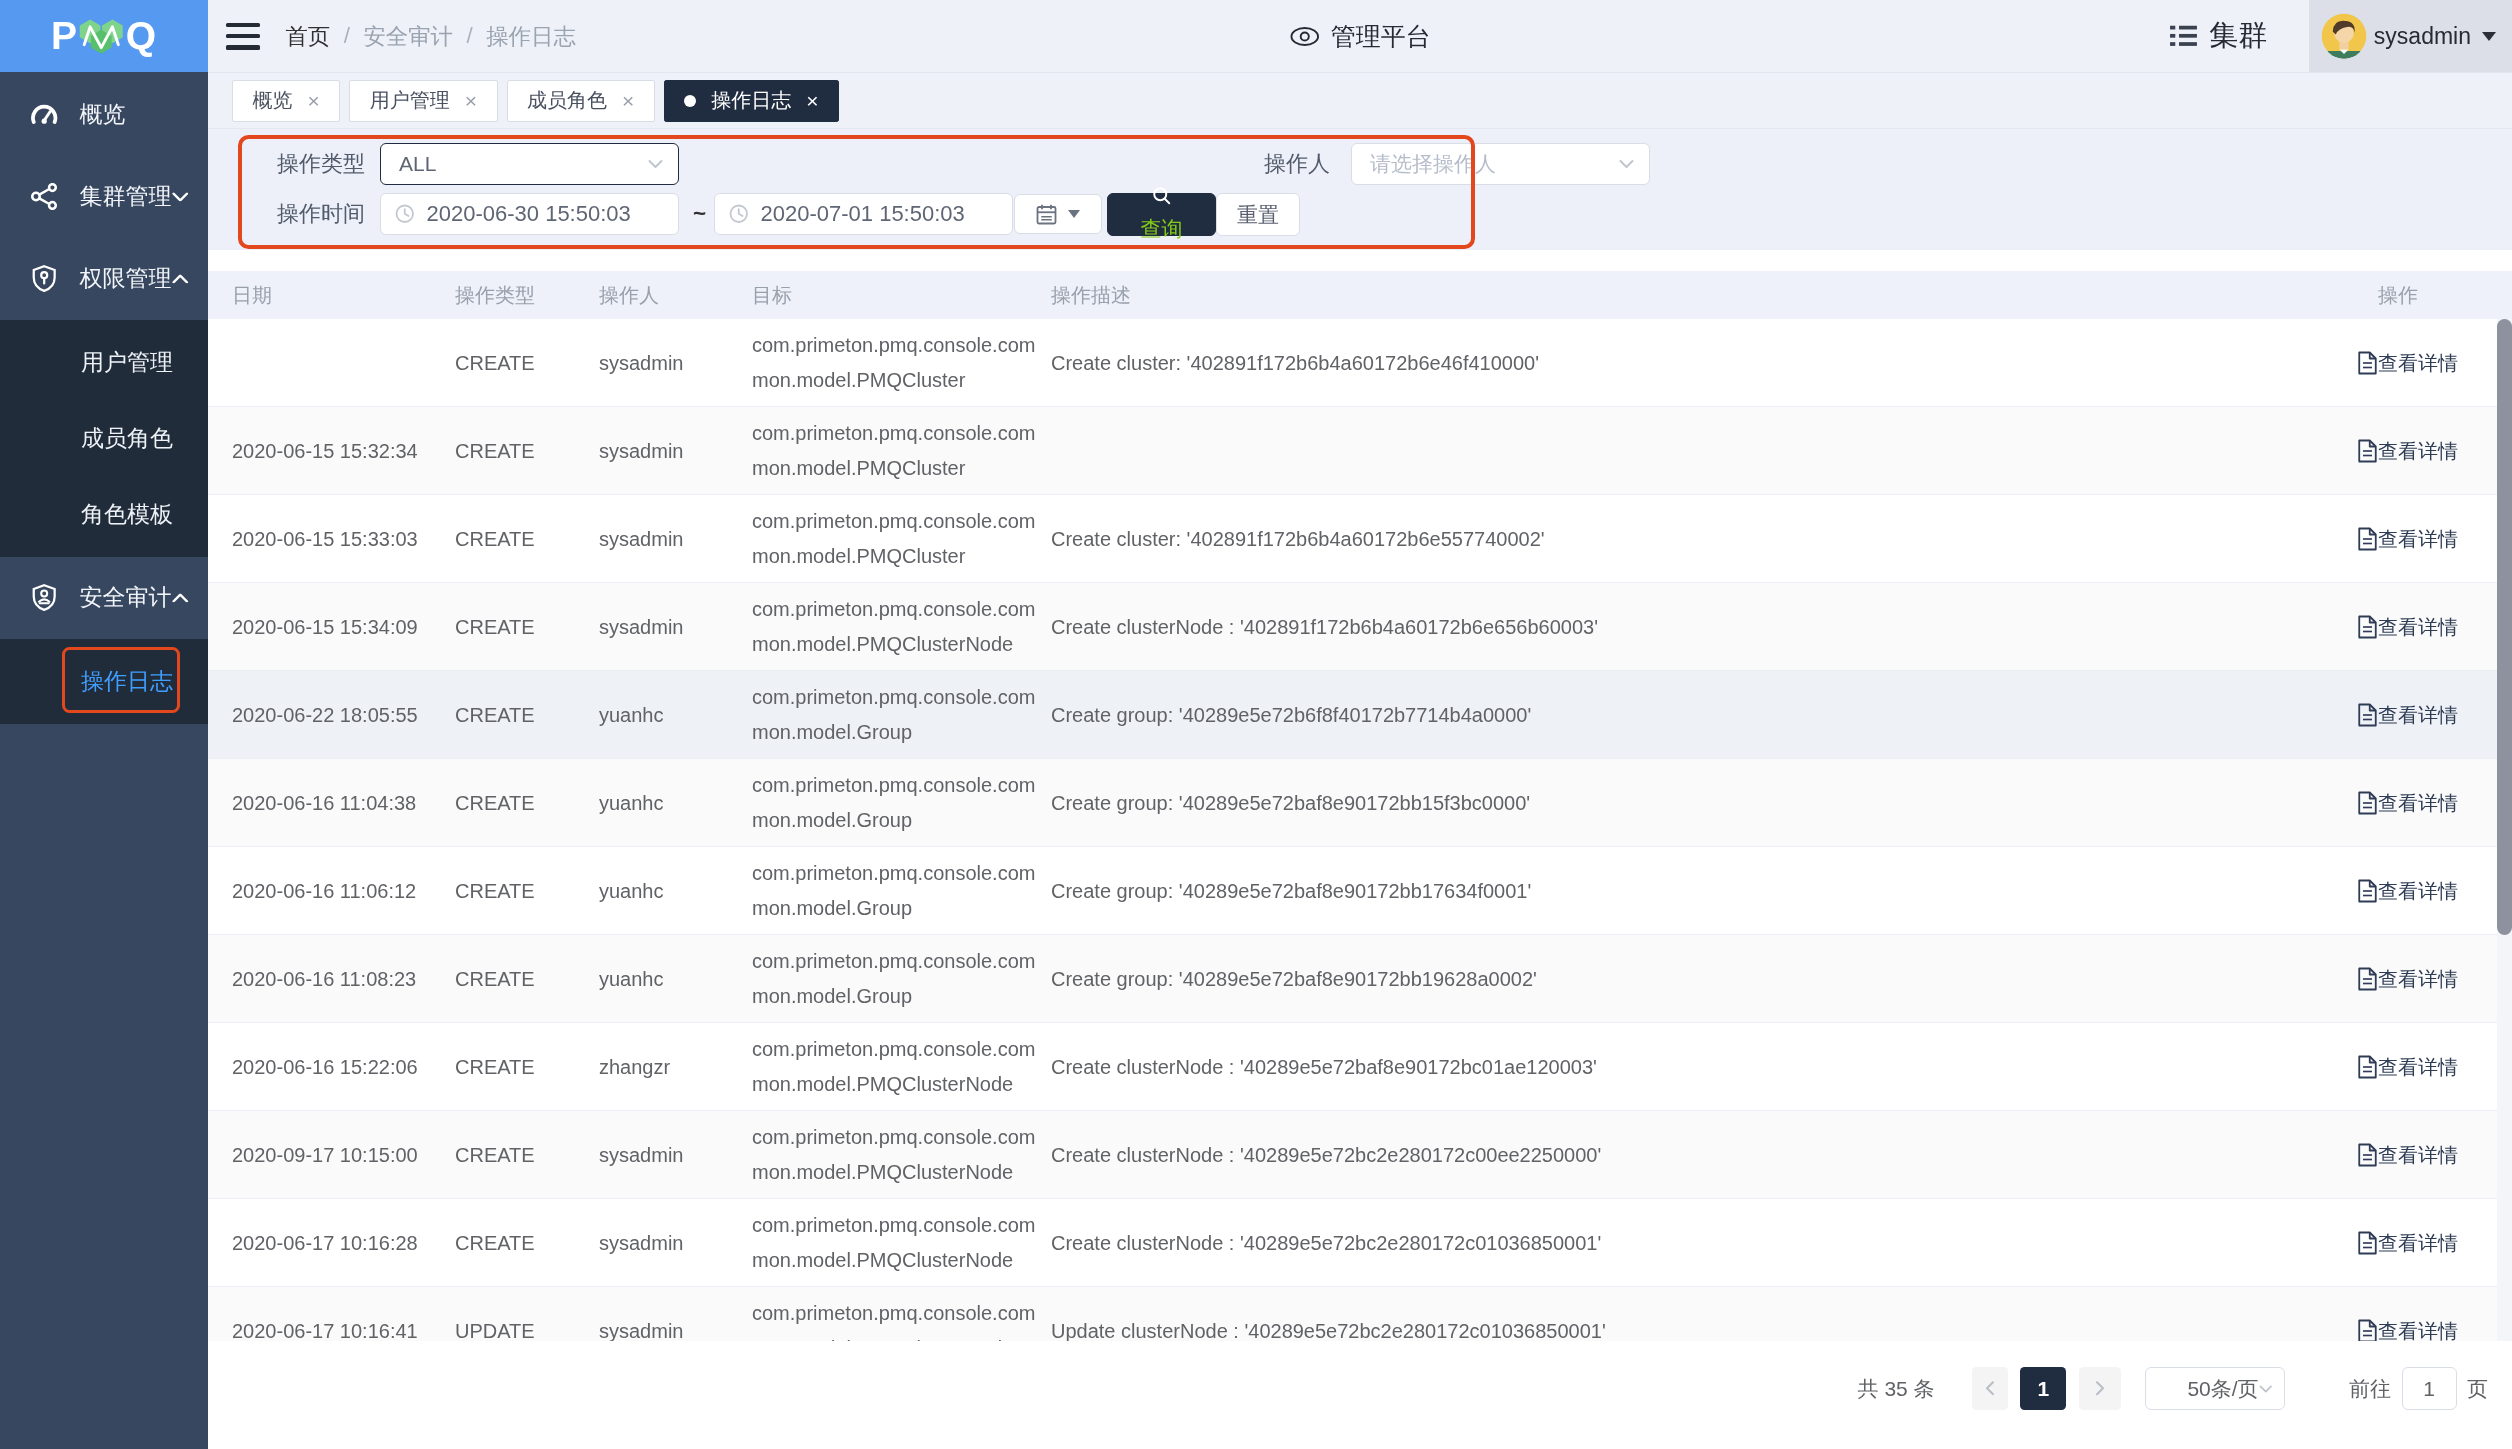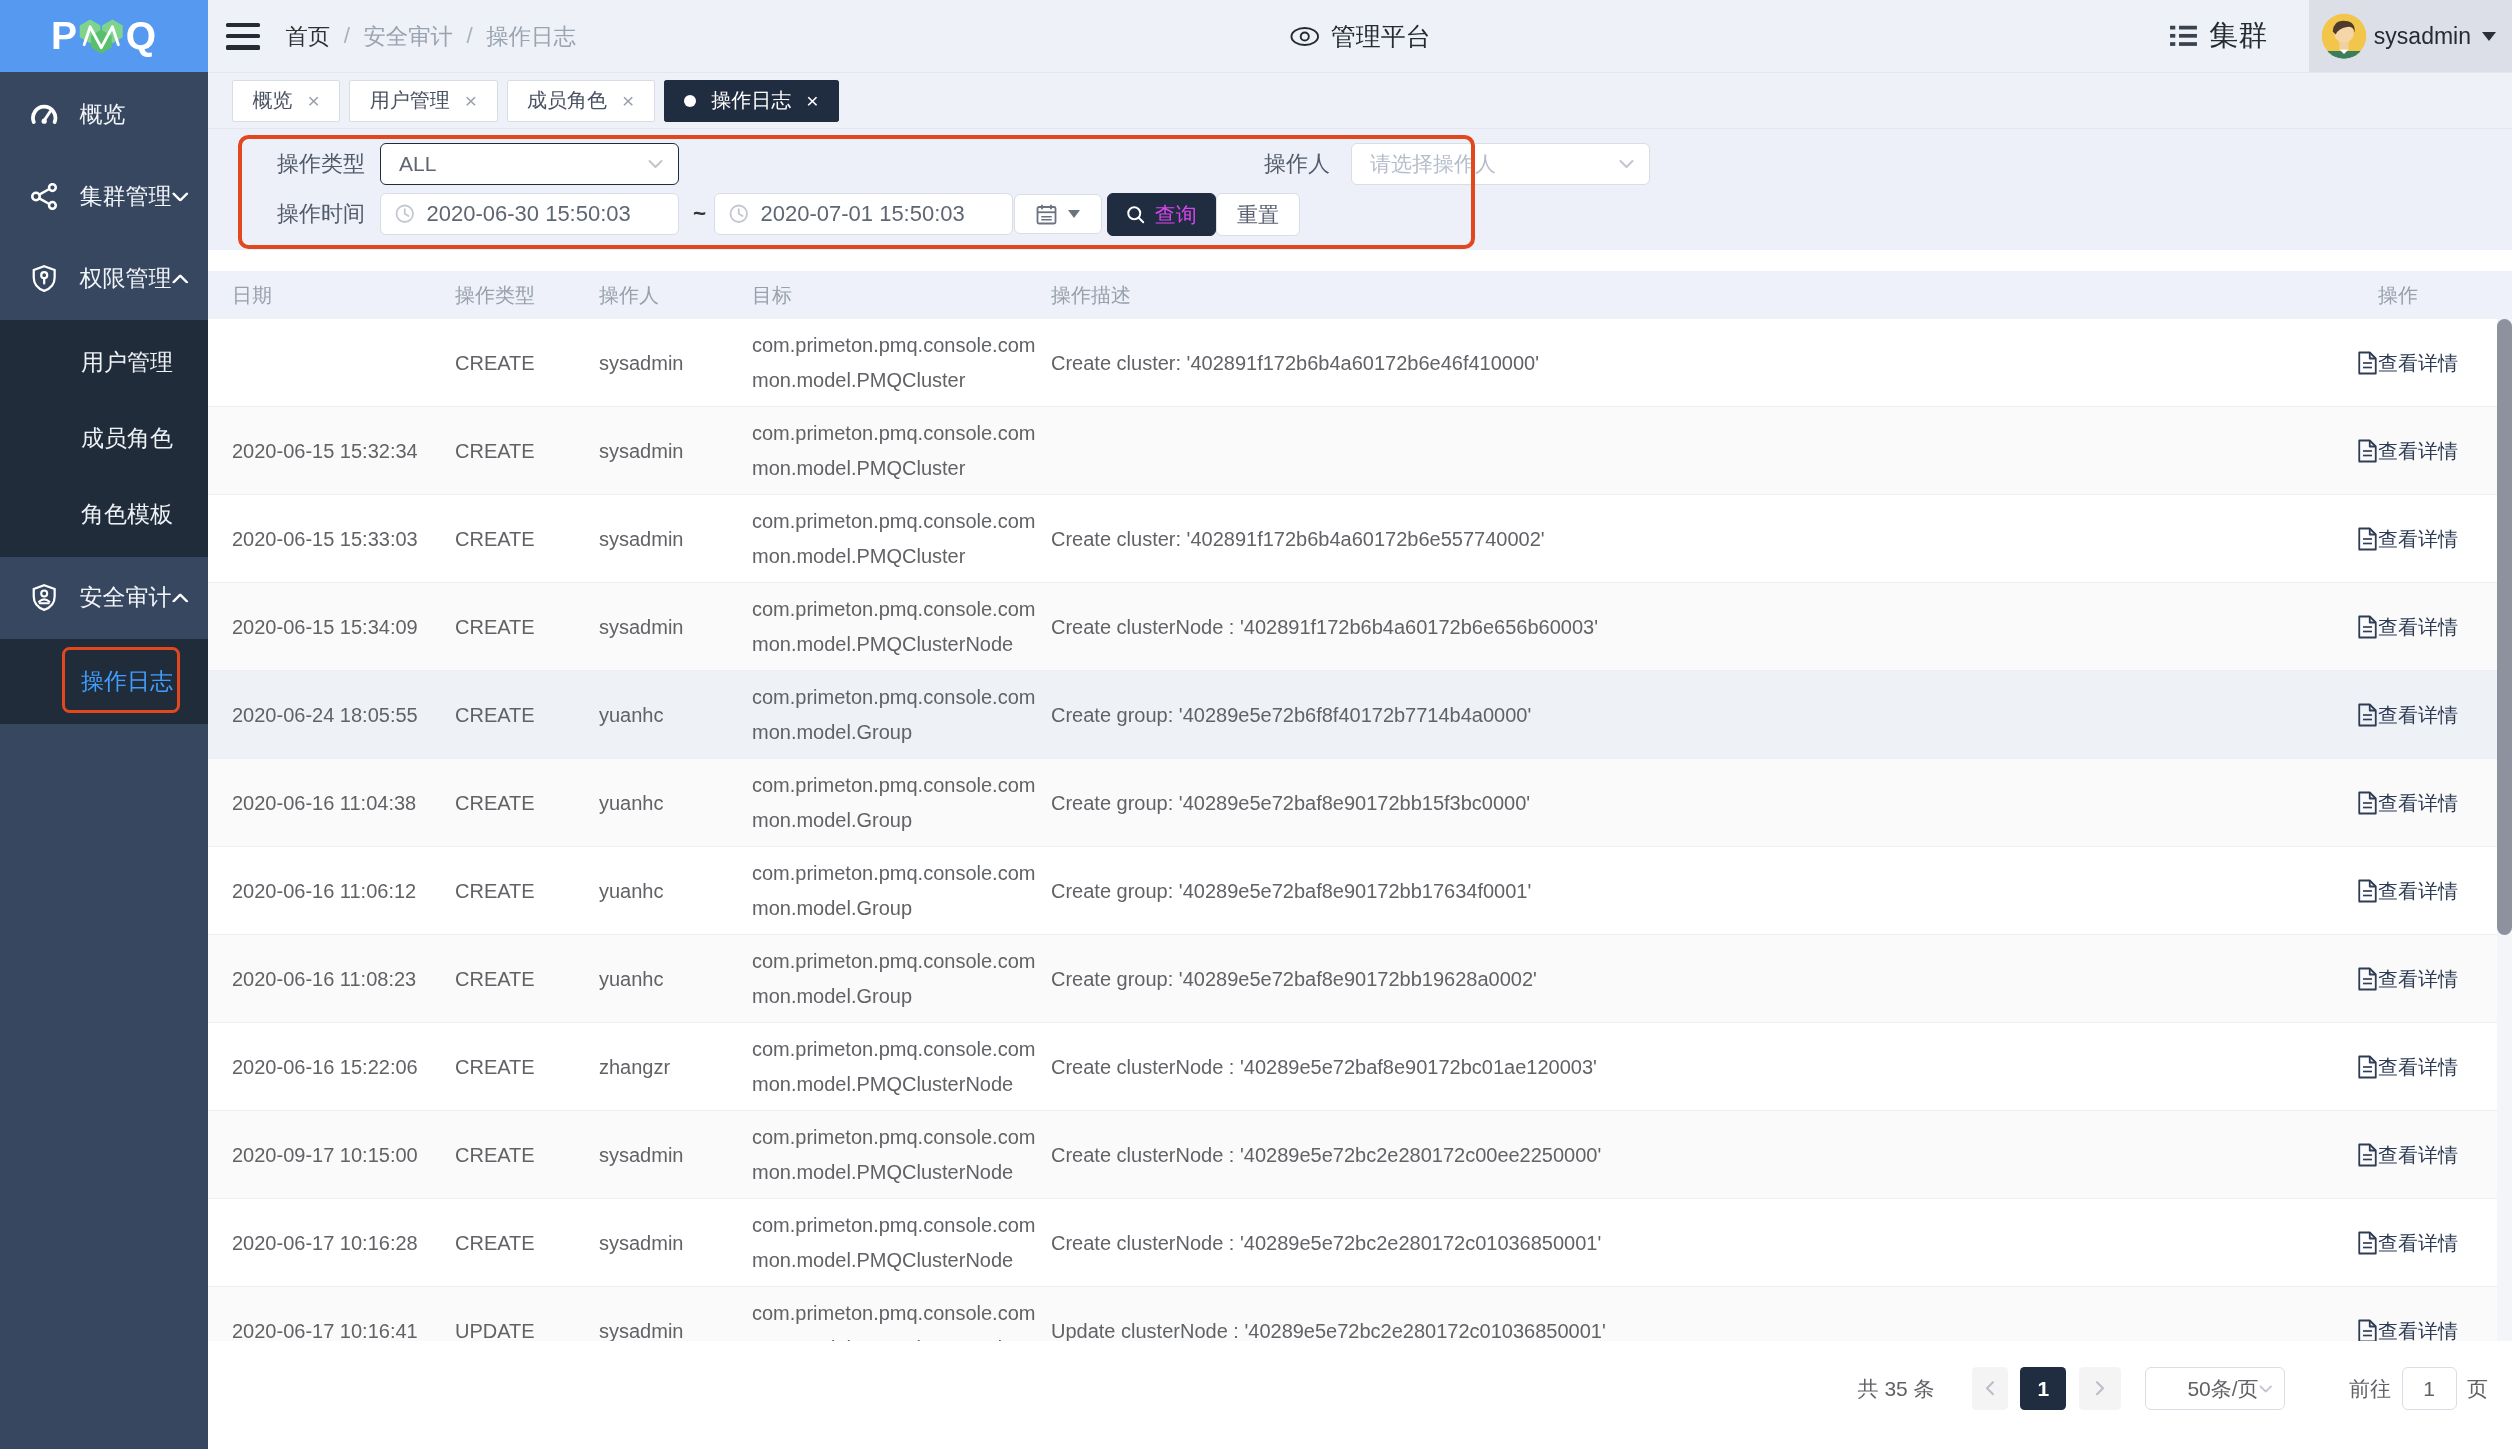--- a/index.html
+++ b/index.html
@@ -62,21 +62,21 @@
   .dateinput{position:absolute;height:42px;background:#fff;border:0.7px solid #d9dde5;border-radius:6px;
              display:flex;align-items:center;gap:10.5px;padding:0 13.5px;box-sizing:border-box;}
   .dateinput input{border:none;outline:none;font-size:22px;color:#5f6673;width:100%;background:transparent;
                    font-family:"Liberation Sans","DejaVu Sans",sans-serif;}
   .tilde{position:absolute;font-size:22.4px;color:#303133;font-weight:bold;line-height:42px;}
   .calbtn{position:absolute;height:40px;width:88px;background:#fff;border:0.7px solid #d9dde5;border-radius:6px;
           display:flex;align-items:center;justify-content:center;gap:10.5px;cursor:pointer;box-sizing:border-box;}
   .calbtn .caret{width:0;height:0;border-left:6.7px solid transparent;border-right:6.7px solid transparent;border-top:8.2px solid #6b7280;}
   .btn{position:absolute;height:43px;display:flex;align-items:center;justify-content:center;gap:9px;
        font-size:21px;border-radius:6px;cursor:pointer;box-sizing:border-box;}
-  .btn-primary{background:#202c40;color:#d946ef;border:0.7px solid #202c40;}
+  .btn-primary{background:#202c40;color:#84cc16;border:0.7px solid #202c40;flex-direction:column;}
   .btn-plain{background:#fff;color:#5a6070;border:0.7px solid #d9dde5;}
   
   .table-area{position:absolute;left:208px;top:250px;width:2304px;height:1101px;background:#fff;}
   .thead{position:absolute;left:0;top:21px;width:2304px;height:48px;background:#eef1f9;display:flex;align-items:center;
          font-size:20px;color:#98a0ac;}
   .tbody{position:absolute;left:0;top:69px;width:2304px;height:1032px;overflow:hidden;}
   .trow{position:relative;height:88px;border-bottom:0.7px solid #ebeef5;box-sizing:border-box;background:#fff;}
   .trow.stripe{background:#fafafa;}
   .trow.hover{background:#eef1f6;}
   .td{position:absolute;top:0;height:88px;display:flex;align-items:center;font-size:20px;color:#606266;}
@@ -436,21 +436,21 @@
               <path d="M3,2 H17 L25,10 V30 H3 Z" fill="none" stroke="#2e3c55" stroke-width="2.4" stroke-linejoin="round"></path>
               <polyline points="17,2 17,10 25,10" fill="none" stroke="#2e3c55" stroke-width="2.4" stroke-linejoin="round"></polyline>
               <line x1="8" y1="16" x2="20" y2="16" stroke="#2e3c55" stroke-width="2.2"></line>
               <line x1="8" y1="22" x2="20" y2="22" stroke="#2e3c55" stroke-width="2.2"></line>
             </svg>
           </span>
           <span class="link-text">查看详情</span>
         </div>
       </div>
       <div class="trow hover">
-        <div class="td c-date">2020-06-24 18:05:55</div>
+        <div class="td c-date">2020-06-22 18:05:55</div>
         <div class="td c-type">CREATE</div>
         <div class="td c-operator">yuanhc</div>
         <div class="td c-target">
           <div class="tl1">com.primeton.pmq.console.com</div>
           <div class="tl2">mon.model.Group</div>
         </div>
         <div class="td c-desc">Create group: '40289e5e72b6f8f40172b7714b4a0000'</div>
         <div class="td c-action">
           <span>
             <svg width="21" height="24" viewBox="0 0 28 32">

